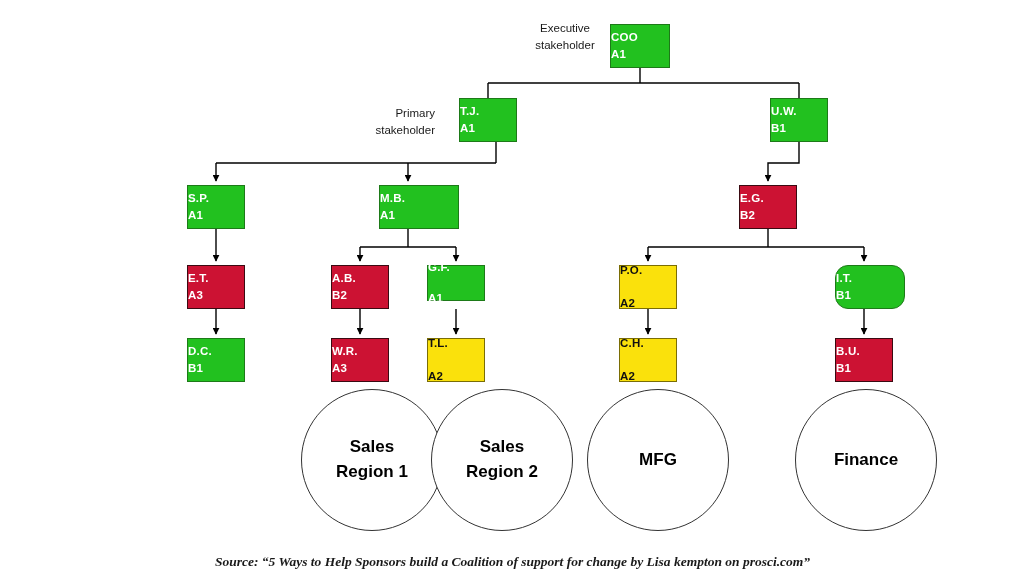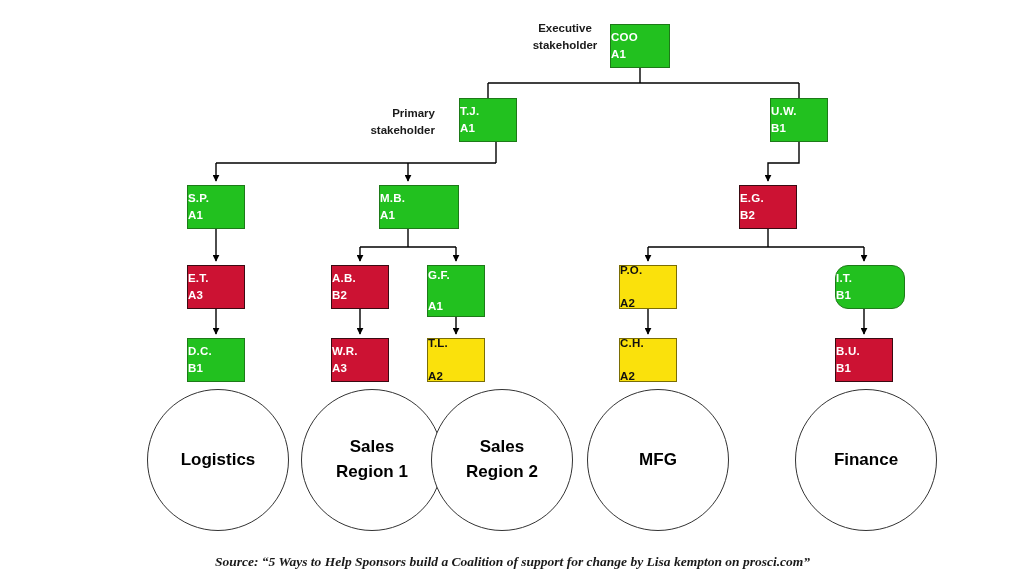--- a/index.html
+++ b/index.html
@@ -46,21 +46,20 @@
     text-align:center;
   }
   .circle .ln{display:block;}
 
   .anno{
     position:absolute;
     font-size:11.5px;
     color:#1a1a1a;
     line-height:1.5;
     text-align:center;
-    font-weight:bold;
   }
   .anno .ln{display:block;}
 
   #caption{
     position:absolute;
     left:0;right:0;bottom:7px;
     text-align:center;
     font-style:italic;
     font-weight:bold;
     font-size:13.5px;
@@ -148,21 +147,21 @@
     <span class="ln">B2</span>
   </div>
   <div class="node red" style="left:187px;top:265px;width:58px;height:44px;">
     <span class="ln">E.T.</span>
     <span class="ln">A3</span>
   </div>
   <div class="node red" style="left:331px;top:265px;width:58px;height:44px;">
     <span class="ln">A.B.</span>
     <span class="ln">B2</span>
   </div>
-  <div class="node green" style="left:427px;top:265px;width:58px;height:52px;gap:14px;">
+  <div class="node green" style="left:427px;top:265px;width:58px;height:36px;gap:14px;">
     <span class="ln">G.F.</span>
     <span class="ln">A1</span>
   </div>
   <div class="node yellow" style="left:619px;top:265px;width:58px;height:44px;">
     <span class="ln">P.O.</span>
     <span class="ln">A2</span>
   </div>
   <div class="node green" style="left:835px;top:265px;width:70px;height:44px;border-radius:13px;">
     <span class="ln">I.T.</span>
     <span class="ln">B1</span>
@@ -181,23 +180,20 @@
   </div>
   <div class="node yellow" style="left:619px;top:338px;width:58px;height:44px;">
     <span class="ln">C.H.</span>
     <span class="ln">A2</span>
   </div>
   <div class="node red" style="left:835px;top:338px;width:58px;height:44px;">
     <span class="ln">B.U.</span>
     <span class="ln">B1</span>
   </div>
 
-  <div class="circle" style="left:147px;top:389px;width:142px;height:142px;">
-    <span class="ln">Logistics</span>
-  </div>
   <div class="circle" style="left:301px;top:389px;width:142px;height:142px;">
     <span class="ln">Sales</span>
     <span class="ln">Region 1</span>
   </div>
   <div class="circle" style="left:431px;top:389px;width:142px;height:142px;">
     <span class="ln">Sales</span>
     <span class="ln">Region 2</span>
   </div>
   <div class="circle" style="left:795px;top:389px;width:142px;height:142px;">
     <span class="ln">Finance</span>

